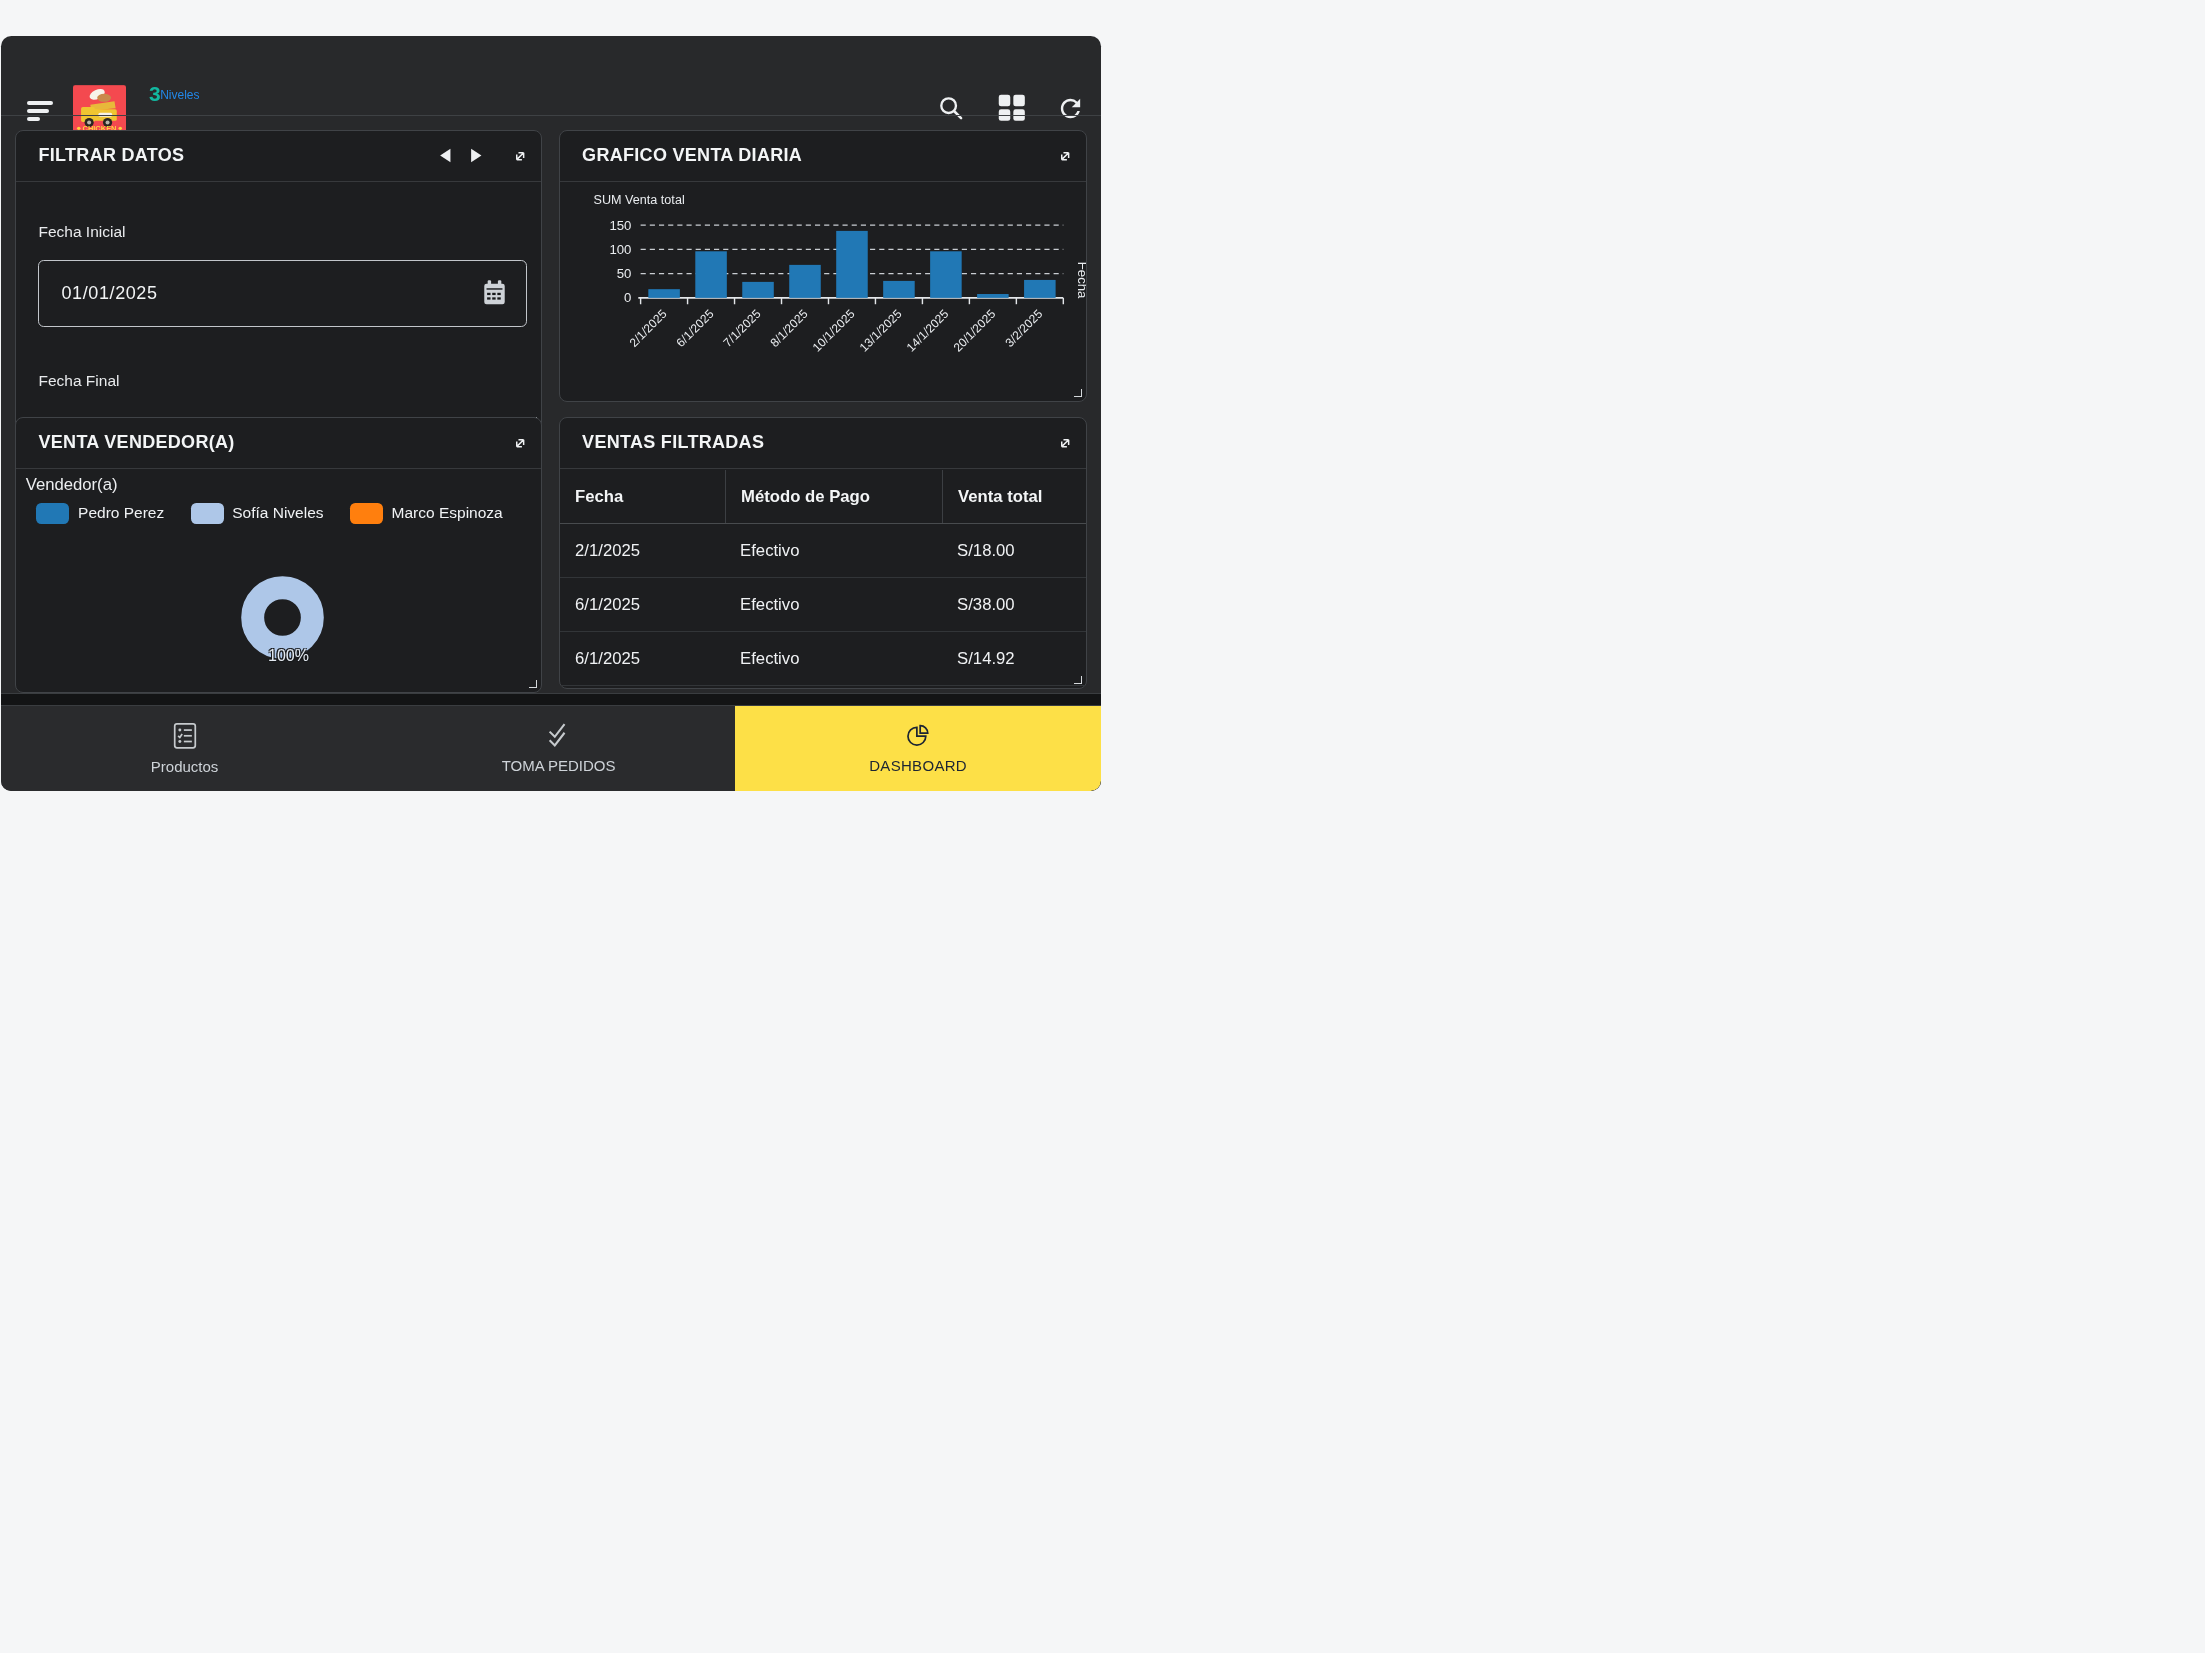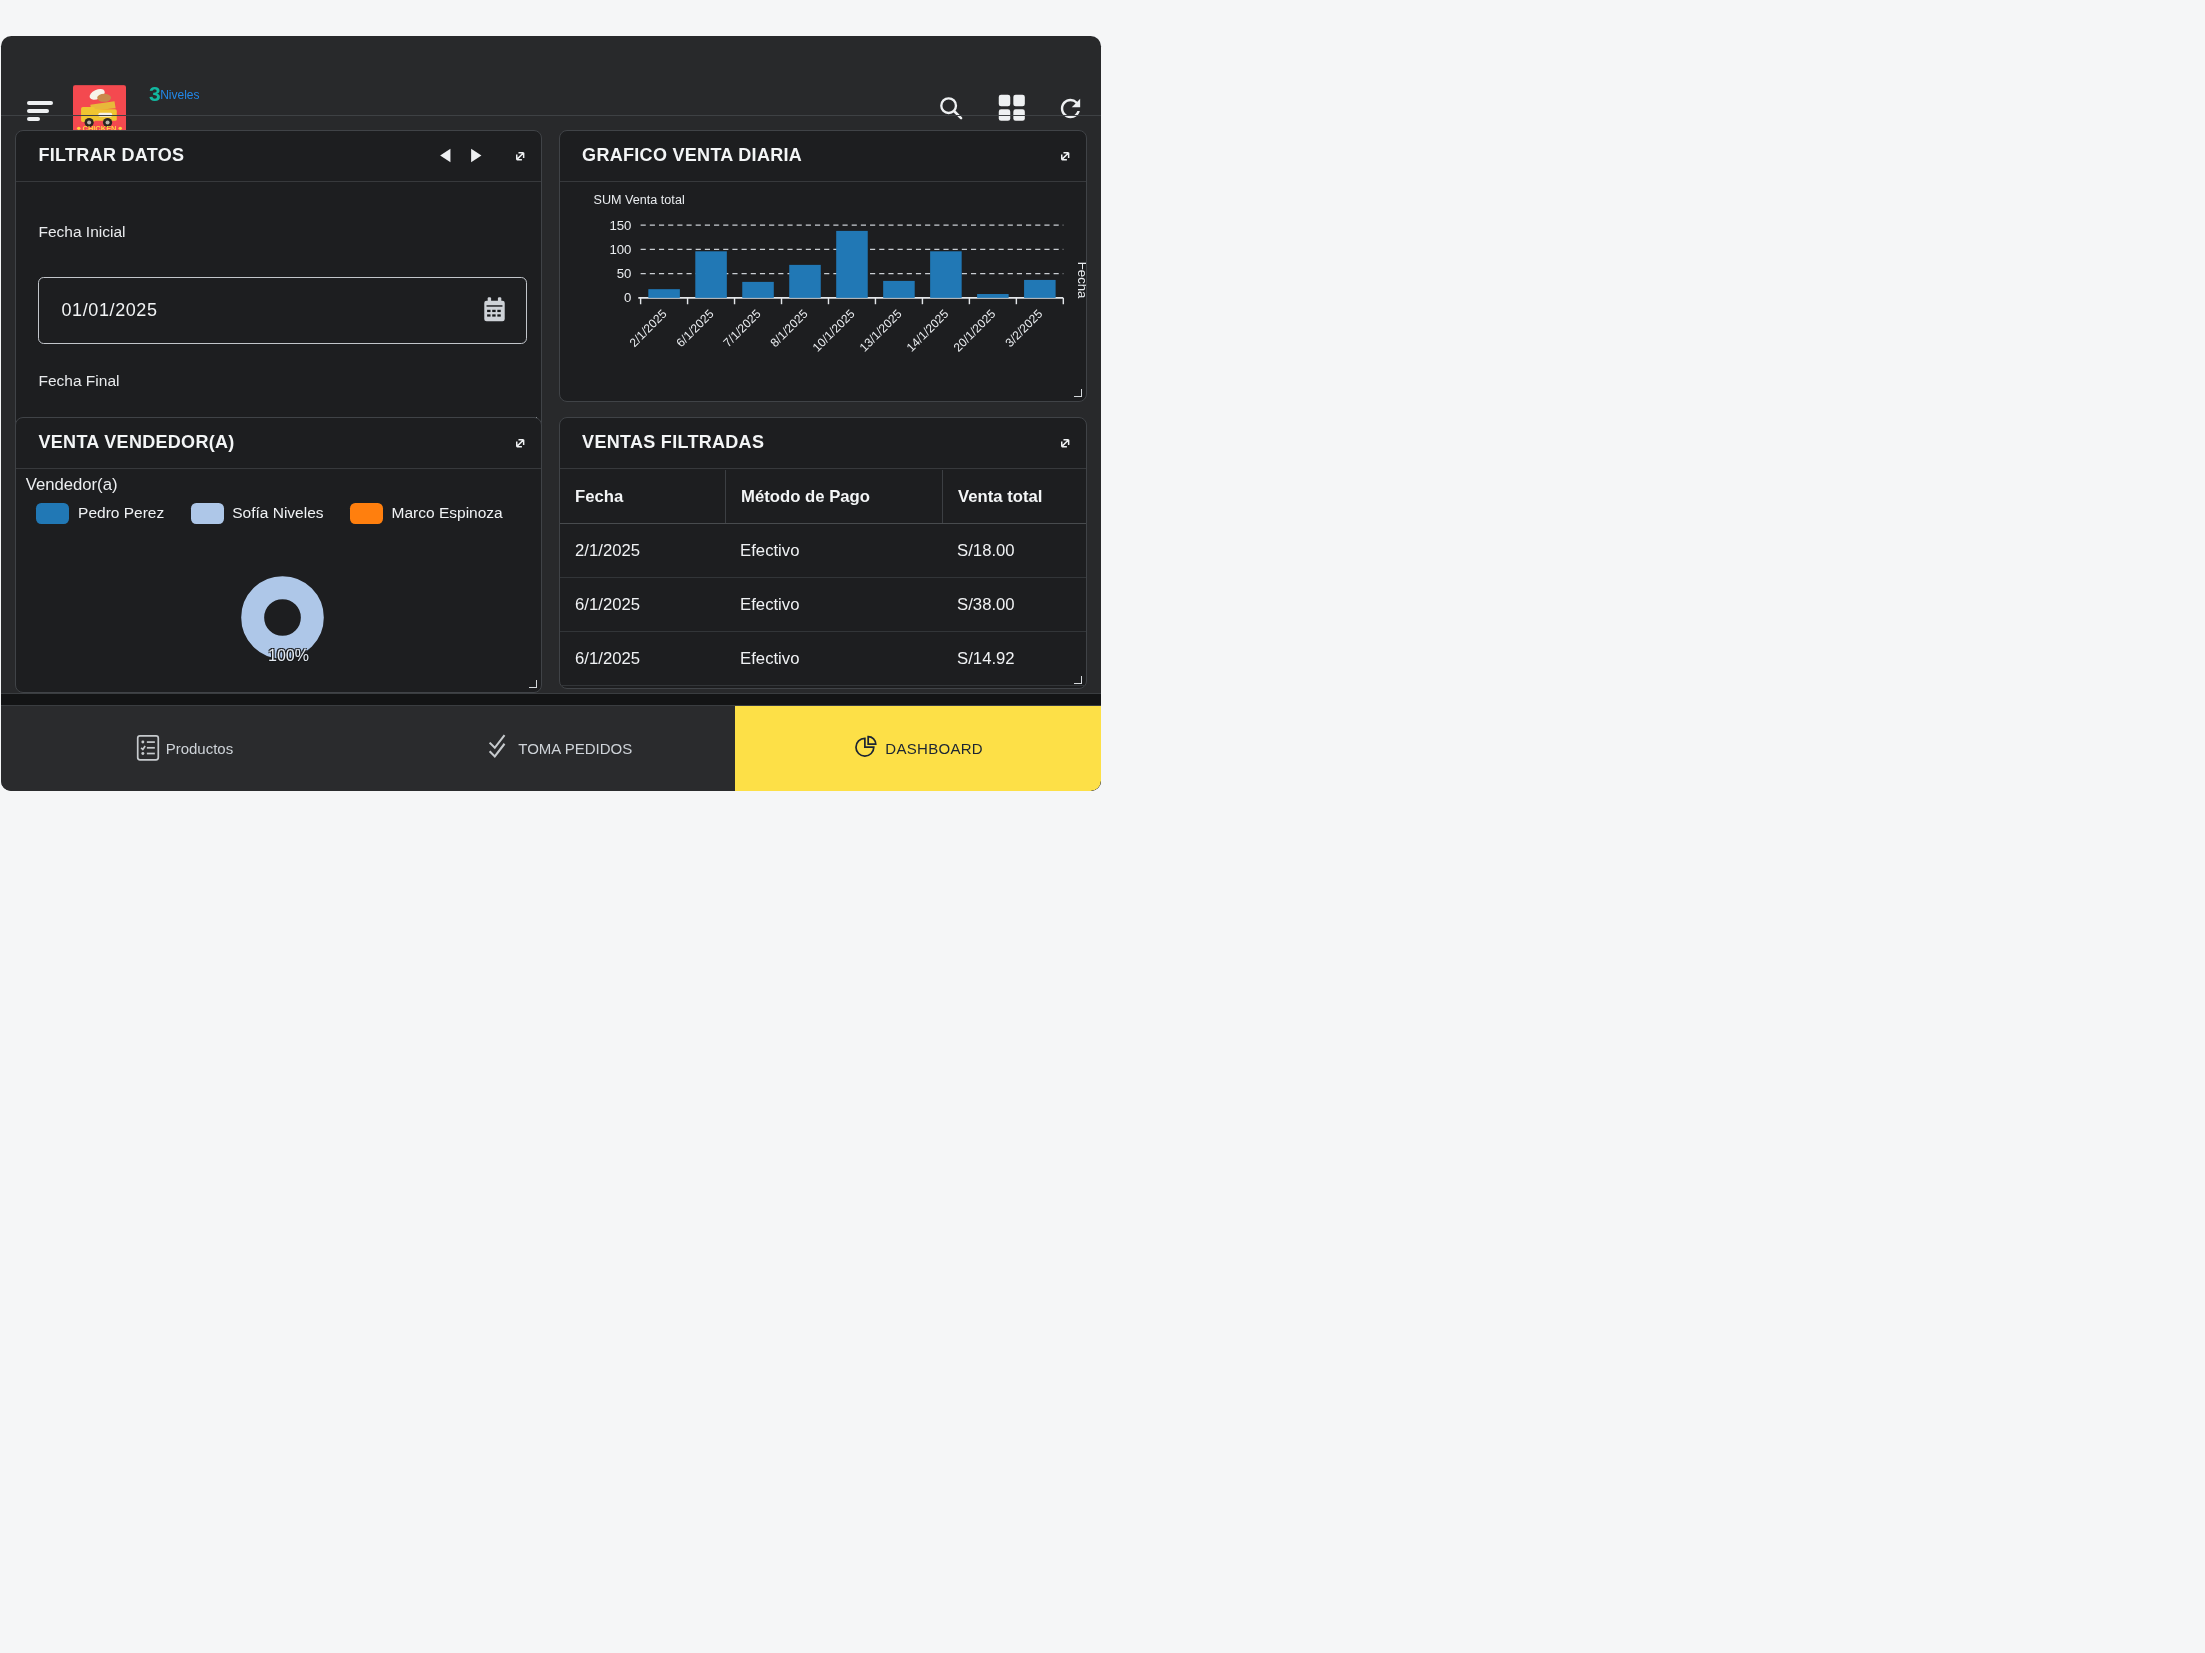--- a/index.html
+++ b/index.html
@@ -27,21 +27,21 @@
   #panel-sales{left:558px;top:381px;width:528px;height:272px;}
   .panel-header{position:absolute;left:0;top:0;right:0;height:50px;border-bottom:1.1px solid #37393c;}
   .panel-title{position:absolute;left:22px;top:13.8px;margin:0;font-size:18px;font-weight:700;color:#f3f5f6;letter-spacing:0.3px;}
   .hdr-btn{position:absolute;top:15px;width:19.5px;height:19.5px;display:flex;align-items:center;justify-content:center;cursor:pointer;}
   .hdr-btn.expand{right:11.5px;} .hdr-btn.next{right:55px;} .hdr-btn.prev{right:86px;}
   .corner{position:absolute;right:4px;bottom:4px;width:7.5px;height:7.5px;border-right:1.7px solid #d4d8db;border-bottom:1.7px solid #d4d8db;cursor:nwse-resize;}
 
   
   .field-label{position:absolute;left:22px;font-size:15.5px;color:#e9ebed;}
   #fecha-inicial-label{top:92px;} #fecha-final-label{top:241px;}
-  #date-input{position:absolute;left:22px;top:129px;width:489px;height:67px;box-sizing:border-box;border:1.7px solid #c2c6cb;border-radius:5.7px;display:flex;align-items:center;justify-content:space-between;padding:0 19.5px 0 22px;cursor:text;margin-top:17px;}
+  #date-input{position:absolute;left:22px;top:129px;width:489px;height:67px;box-sizing:border-box;border:1.7px solid #c2c6cb;border-radius:5.7px;display:flex;align-items:center;justify-content:space-between;padding:0 19.5px 0 22px;cursor:text;}
   #date-input .val{font-size:18px;color:#f2f4f5;letter-spacing:0.6px;}
 
   
   #chart-svg{position:absolute;left:0;top:0;width:526px;height:269px;}
   .ctext{fill:#e9ecef;font-size:21px;font-family:"Liberation Sans",sans-serif;}
   .ctext.big{font-size:23px;}
   .ctext.title{font-size:22px;}
 
   
   #vendedor-label{position:absolute;left:9.2px;top:57px;font-size:16.7px;color:#eceef0;}
@@ -57,21 +57,21 @@
   .th{box-sizing:border-box;padding-left:15px;line-height:53px;font-size:16.7px;font-weight:700;color:#f3f5f6;}
   .c0{width:165px;} .c1{width:217px;} .c2{width:144px;}
   .th.c1,.th.c2{border-left:1.1px solid #3c3f43;}
   #sales-body{position:absolute;left:0;top:105px;right:0;border-top:1.1px solid #484b4e;}
   .trow{display:flex;height:53px;border-bottom:1.1px solid #323538;}
   .td{box-sizing:border-box;padding-left:15px;line-height:53px;font-size:16.7px;color:#f0f2f4;}
 
   
   #strip{position:absolute;left:0;right:0;top:657px;height:13.2px;background:#131415;border-top:1.1px solid #3a3d40;border-bottom:1.1px solid #3a3d40;box-sizing:border-box;}
   #bottomnav{position:absolute;left:0;right:0;top:670px;height:85px;background:#2a2b2d;}
-  .nav-item{position:absolute;top:0;height:85px;display:flex;flex-direction:row;align-items:center;justify-content:center;gap:5.7px;cursor:pointer;}
+  .nav-item{position:absolute;top:0;height:85px;display:flex;flex-direction:column;align-items:center;justify-content:center;gap:5.7px;cursor:pointer;}
   #nav-productos{left:109px;width:149px;}
   #nav-toma{left:477px;width:161px;}
   #nav-dashboard{left:734px;right:0;width:auto;background:#fde047;border-radius:0 0 10.3px 0;text-align:center;}
   .nav-label{font-size:15px;color:#ced3d8;}
   #nav-dashboard .nav-label{color:#1c2533;letter-spacing:0.3px;}
 </style>
 </head>
 <body>
 
 <div id="page">

